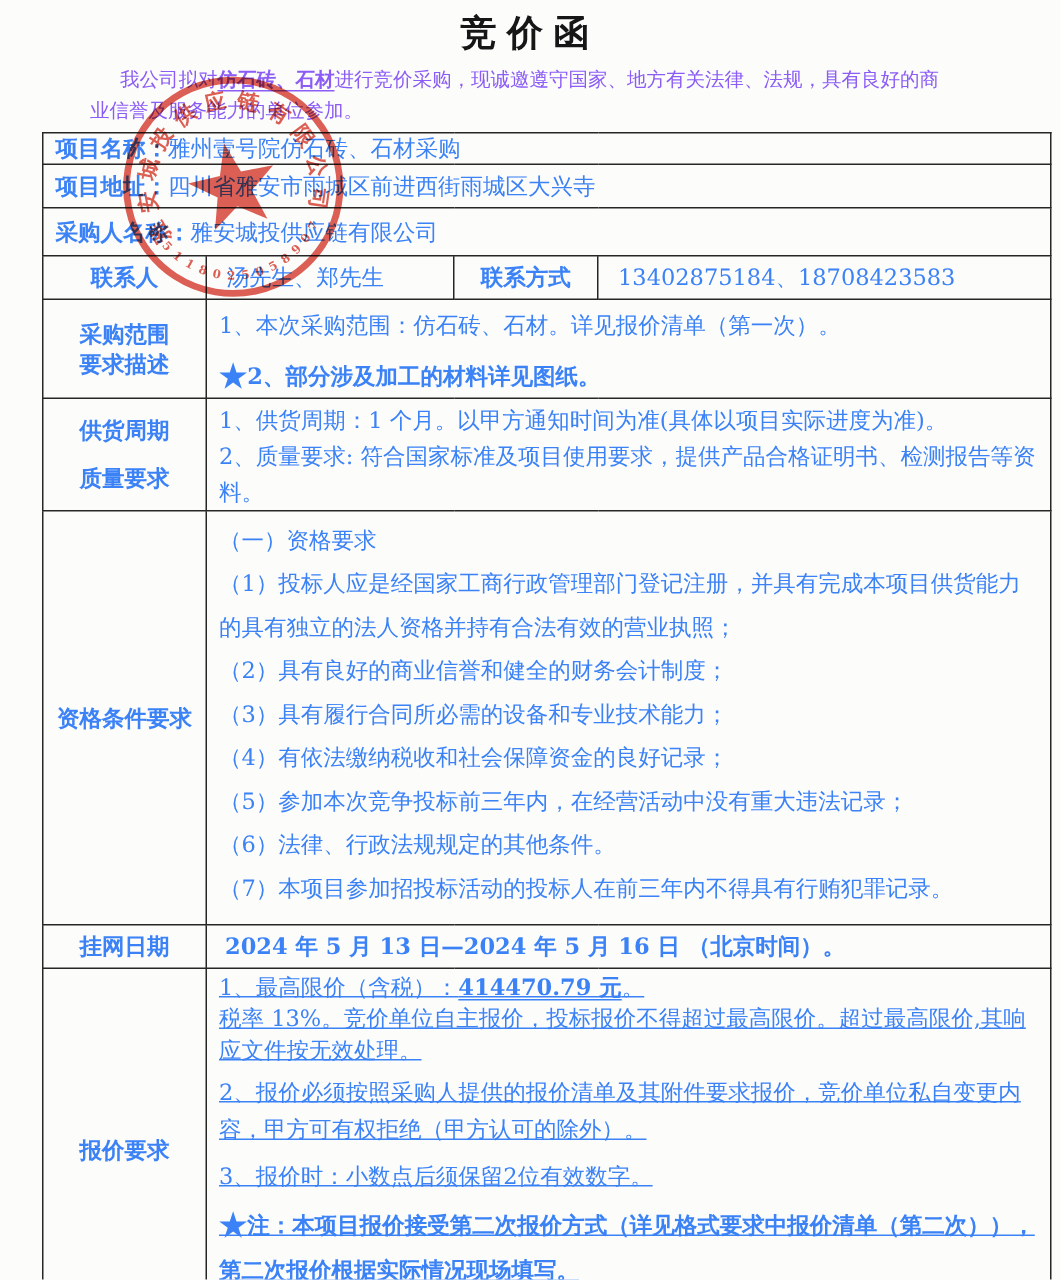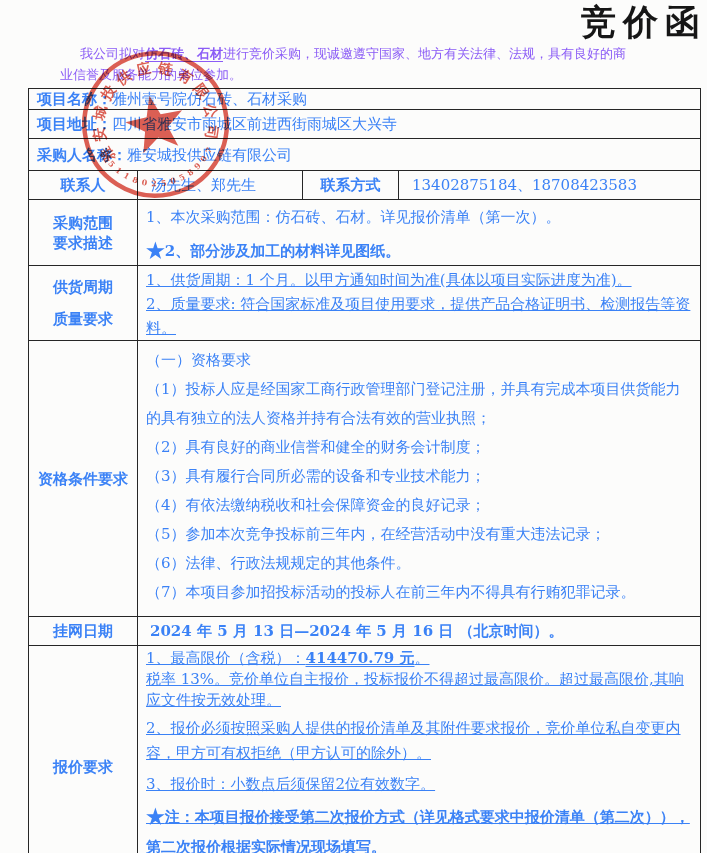--- a/index.html
+++ b/index.html
@@ -3,21 +3,21 @@
 <meta charset="utf-8">
 <style>
   html,body{margin:0;padding:0;}
   body{
     width:707px;height:853px;overflow:hidden;position:relative;
     background:#fcfcfb;color:#1c1c1c;
     font-family:"DejaVu Serif","Liberation Serif",serif;
   }
   .page{position:relative;width:707px;height:853px;}
   .doc-title{
-    margin:6px 0 0;text-align:right;font-size:35px;font-weight:bold;
+    margin:6px 0 0;text-align:center;font-size:24px;font-weight:bold;
     letter-spacing:7px;line-height:32px;color:#161616;
   }
   .intro{
     margin:5px 50px 0 60px;width:575px;
     font-size:13px;line-height:21px;text-indent:20px;color:#8b5cf6;
   }
   .u-bold{font-weight:bold;text-decoration:underline;text-underline-offset:3px;}
   table.doc{
     border-collapse:collapse;table-layout:fixed;
     width:672px;margin:3px 0 0 28px;
@@ -39,21 +39,21 @@
   tr.r5 td{height:63px;}
   tr.r6 td{height:57px;}
   tr.r7 td{height:270px;}
   tr.r8 td{height:28px;}
   tr.r9 td{height:240px;}
   
   .scope-c p{margin:0;}
   .scope-i1{padding-top:5px;line-height:24px;}
   .scope-i2{margin-top:8px !important;line-height:28px;font-weight:bold;}
   .star{font-size:21px;line-height:1;vertical-align:-2px;font-weight:bold;}
-  .supply-c{padding-top:2px;text-decoration:underline;}
+  .supply-c{padding-top:2px;}
   .supply-c p{margin:0;line-height:24px;}
   .qual-c{padding-top:5px;}
   .qual-c p{margin:0;line-height:29px;}
   .date-val{font-weight:bold;padding-left:12px;}
   .quo-c{padding-top:2px;}
   .quo-c p{margin:0;text-decoration:underline;}
   .quo-i1{line-height:21px;}
   .quo-price{font-weight:bold;text-decoration:underline;text-underline-offset:3px;}
   .quo-i1n{line-height:21px;}
   .quo-i2{margin-top:5px !important;line-height:25px;}

